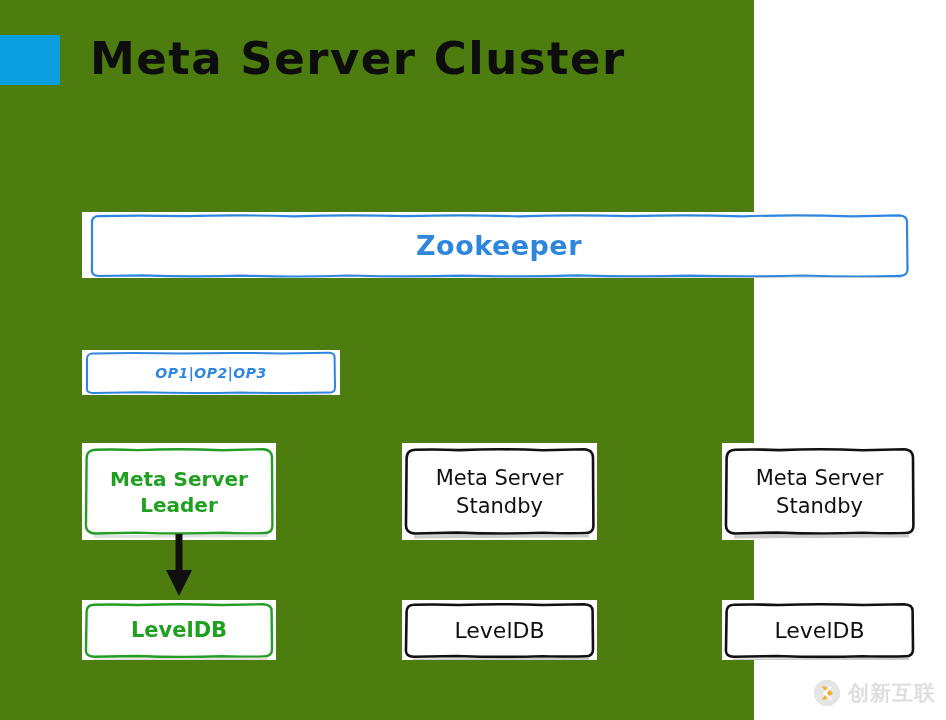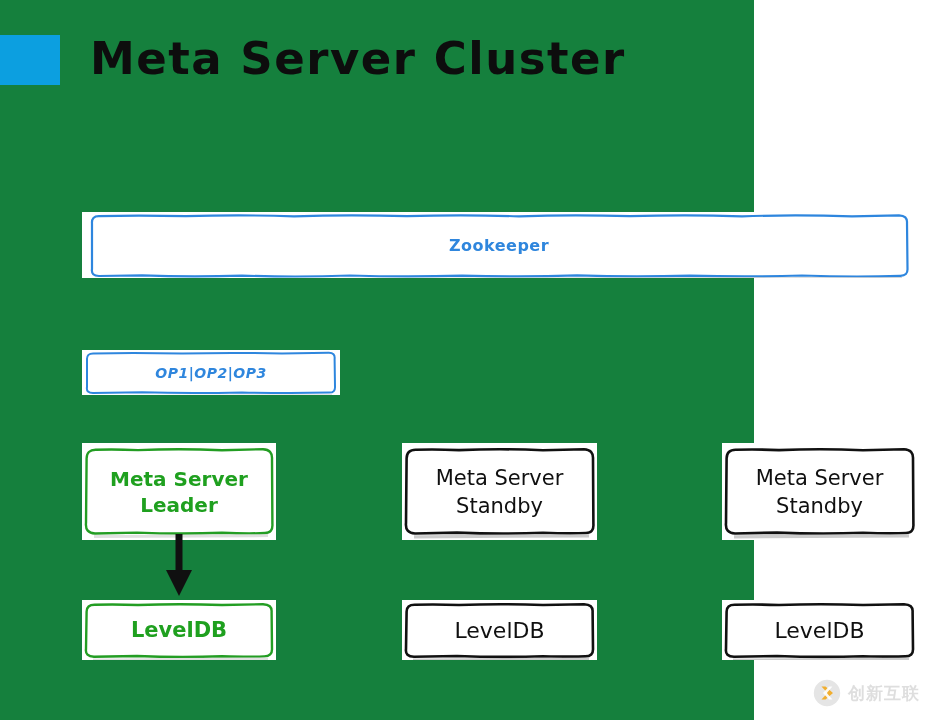--- a/index.html
+++ b/index.html
@@ -13,21 +13,21 @@
     position: relative;
     overflow: hidden;
     font-family: "DejaVu Sans", "Liberation Sans", sans-serif;
   }
 
   #slide {
     position: absolute;
     left: 0; top: 0;
     width: 754px;
     height: 720px;
-    background: #15803d;
+    background: #4d7c0f;
   }
 
   
   .title-accent {
     position: absolute;
     left: 0px;
     top: 35px;
     width: 60px;
     height: 50px;
     background: #0C9FE0;
@@ -87,21 +87,21 @@
   
   .box-black .box-label {
     color: #101010;
     font-weight: normal;
   }
 
   
   #zookeeper-box {
     left: 82px;  top: 212px;  width: 834px; height: 66px;
   }
-  #zookeeper-box .box-label { font-size: 16px; letter-spacing: .5px; }
+  #zookeeper-box .box-label { font-size: 27px; letter-spacing: .5px; }
 
   #op-box {
     left: 82px;  top: 350px;  width: 258px; height: 45px;
   }
   #op-box .box-label { font-size: 14px; font-style: italic; letter-spacing: .5px; }
 
   #ms-leader-box {
     left: 82px;  top: 443px;  width: 194px; height: 97px;
   }
   #ms-leader-box .box-label { font-size: 20px; line-height: 26px; }
@@ -144,21 +144,21 @@
     left: 812px;
     top: 676px;
     width: 126px;
     height: 34px;
     display: flex;
     align-items: center;
     gap: 6px;
     opacity: .92;
   }
   #watermark .wm-text {
-    font-size: 17px;
+    font-size: 21px;
     font-weight: bold;
     color: #dcdcdc;
     letter-spacing: 1px;
     line-height: 34px;
     white-space: nowrap;
   }
 </style>
 </head>
 <body>
 

